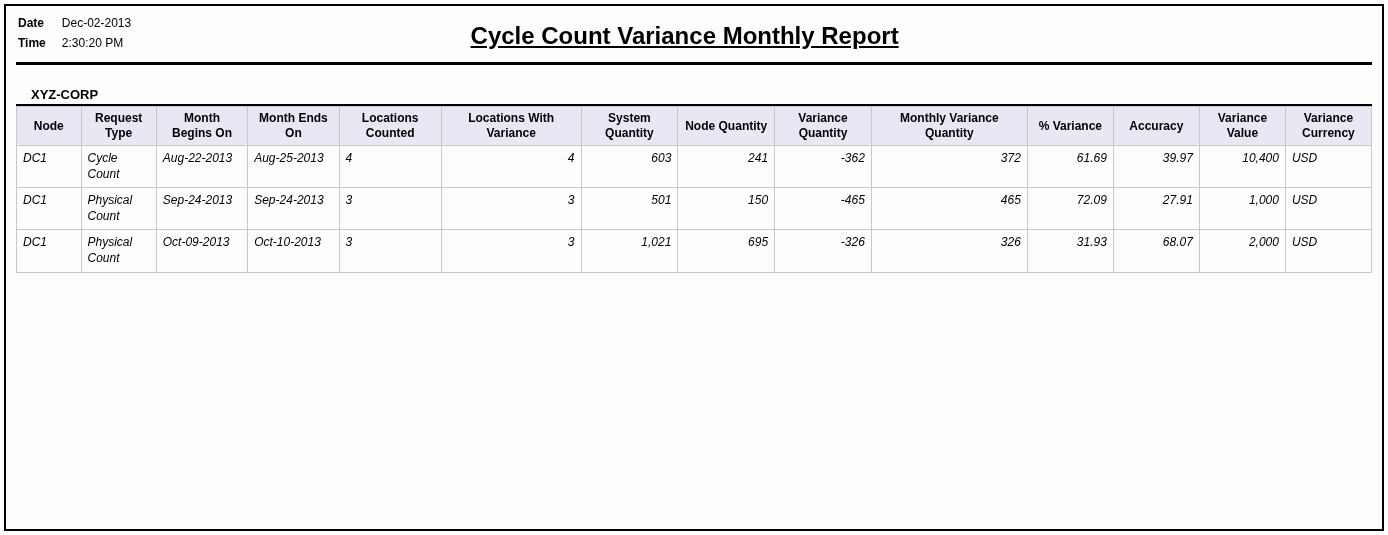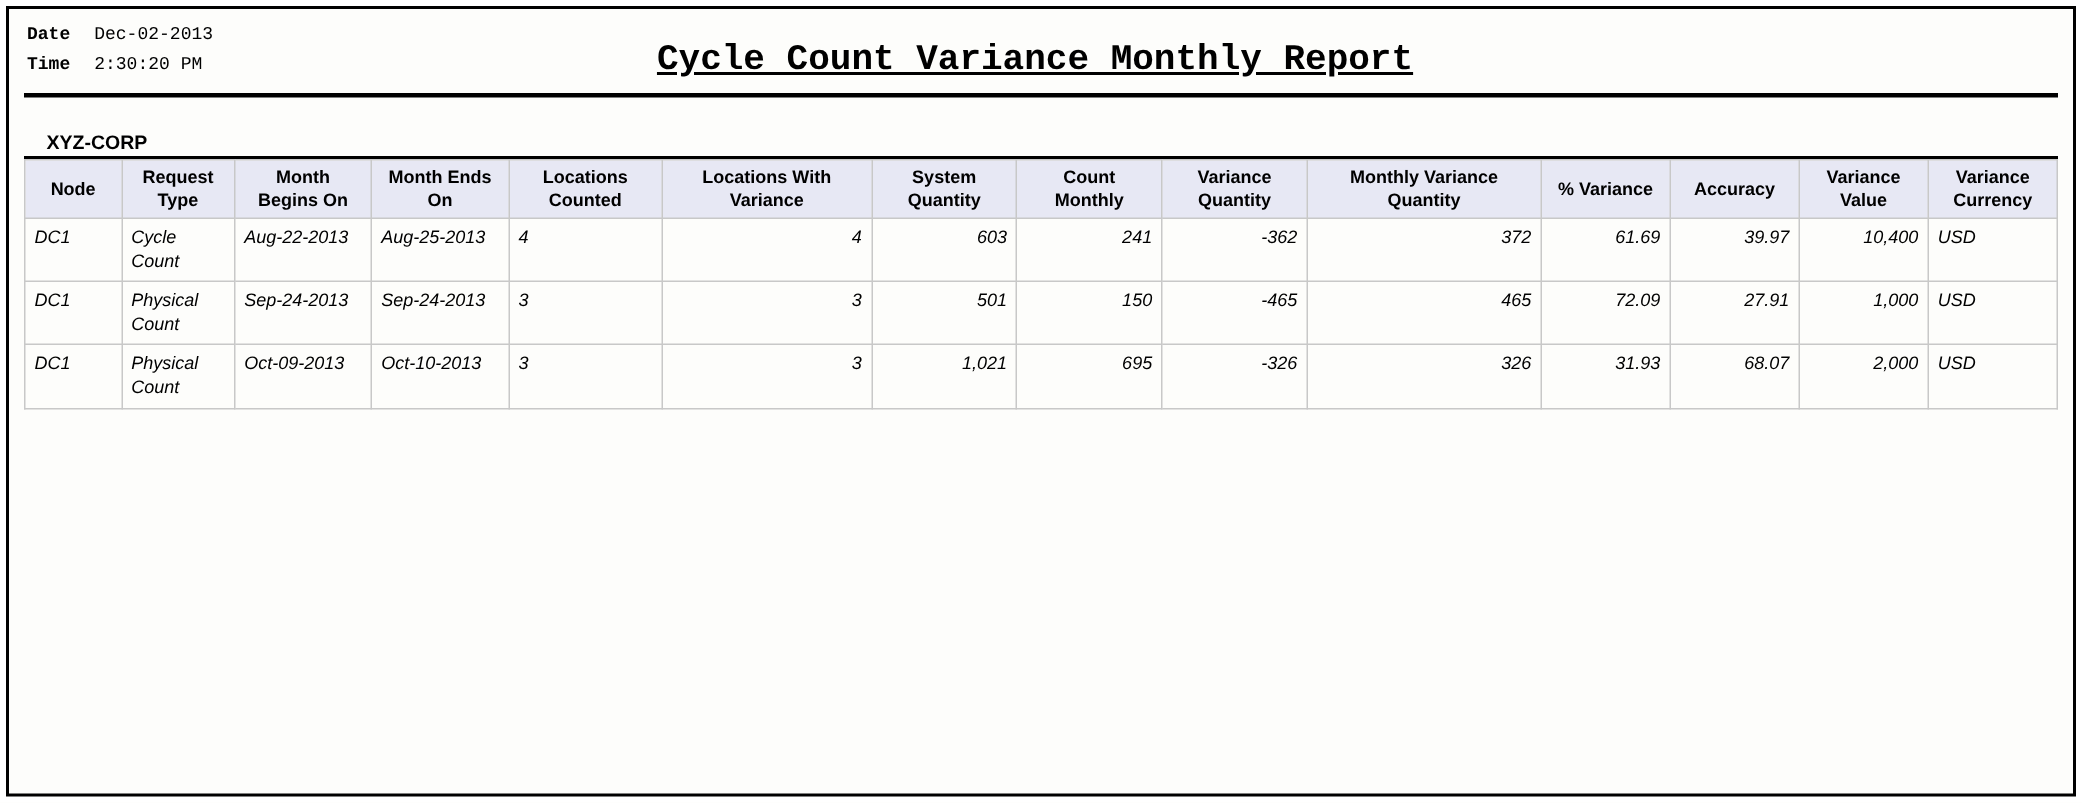--- a/index.html
+++ b/index.html
@@ -10,23 +10,22 @@
     }
     .outer {
       border: 2px solid #000;
       width: 1380px;
       height: 527px;
       padding: 6px 10px 10px 10px;
       background: #fdfdfb;
     }
     .header-row {
       display: flex;
-      align-items: flex-end;
+      align-items: center;
       padding-bottom: 4px;
-      font-family: Liberation Mono, monospace;
     }
     .meta {
       font-size: 12px;
       line-height: 1.5;
     }
     .meta-table td { padding-right: 14px; }
     .meta-label { font-weight: bold; }
     .title-wrap {
       flex: 1;
       text-align: center;
@@ -111,21 +110,21 @@
   <table class="report">
     <thead>
       <tr>
         <th style="width:60px">Node</th>
         <th style="width:70px">Request Type</th>
         <th style="width:85px">Month Begins On</th>
         <th style="width:85px">Month Ends On</th>
         <th style="width:95px">Locations Counted</th>
         <th style="width:130px">Locations With Variance</th>
         <th style="width:90px">System Quantity</th>
-        <th style="width:90px">Count Monthly</th>
+        <th style="width:90px">Node Quantity</th>
         <th style="width:90px">Variance Quantity</th>
         <th style="width:145px">Monthly Variance Quantity</th>
         <th style="width:80px">% Variance</th>
         <th style="width:80px">Accuracy</th>
         <th style="width:80px">Variance Value</th>
         <th style="width:80px">Variance Currency</th>
       </tr>
     </thead>
     <tbody id="table-body">
         <tr>

